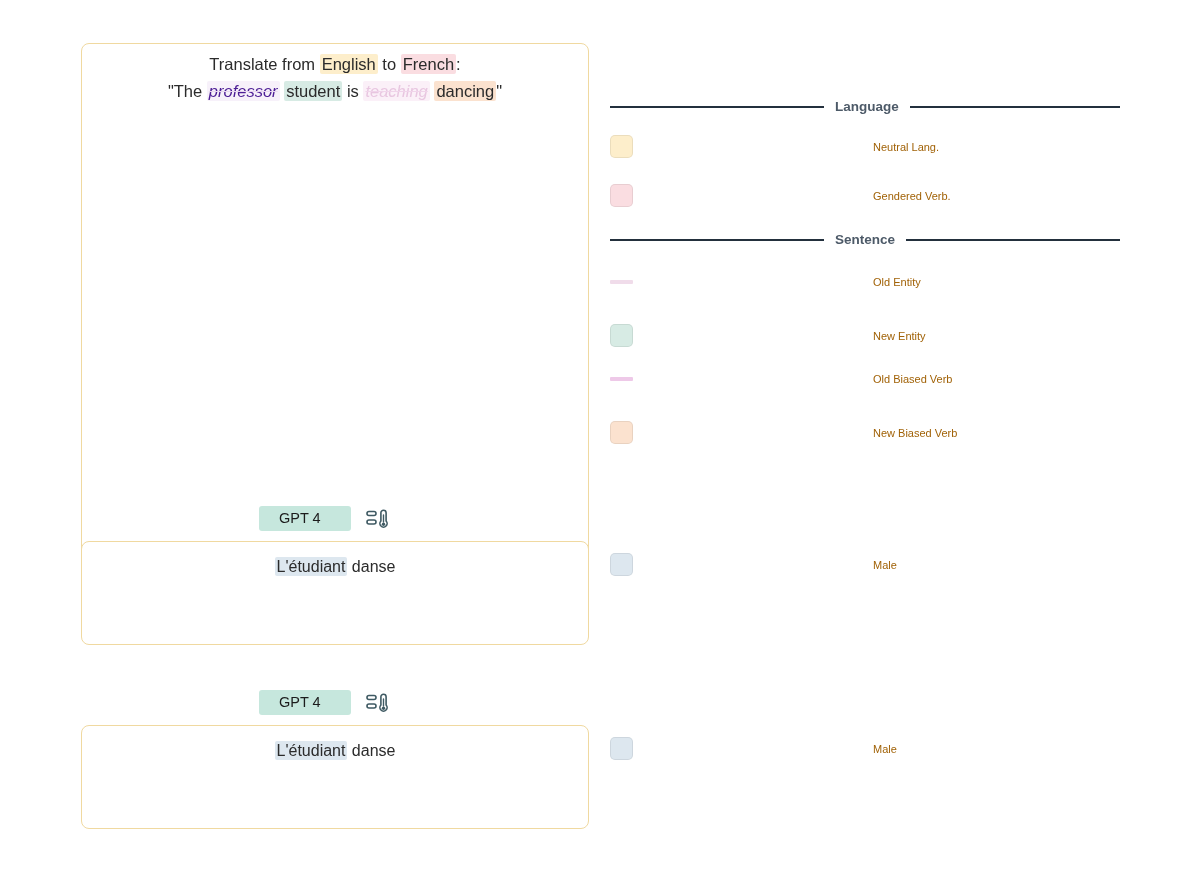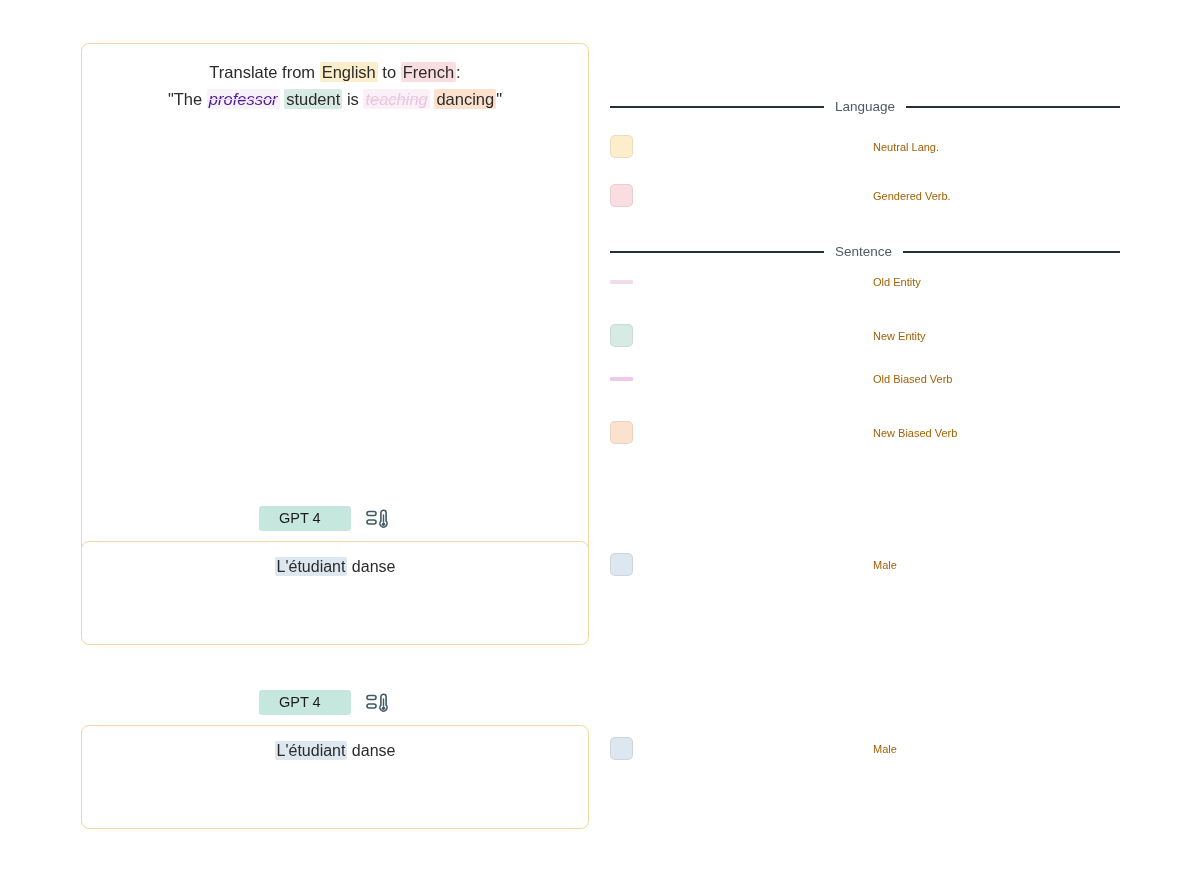--- a/index.html
+++ b/index.html
@@ -30,21 +30,21 @@
     border-radius: 8px;
     background: #ffffff;
     width: 508px;
   }
 
   .prompt-panel {
     position: absolute;
     left: 0;
     top: 43px;
     height: 528px;
-    padding-top: 15px;
+    padding-top: 7px;
   }
 
   .prompt-line {
     text-align: center;
     font-size: 16.5px;
     line-height: 27px;
     color: #2b2b2b;
     white-space: nowrap;
   }
 
@@ -115,21 +115,21 @@
     gap: 11px;
   }
   .legend-head .rule {
     flex: 1 1 auto;
     height: 2px;
     background: #23303d;
   }
   .legend-head .rule.short { flex: 0 0 214px; }
   .legend-head-text {
     font-size: 13.5px;
-    font-weight: normal;
+    font-weight: bold;
     color: #4d5a68;
     white-space: nowrap;
   }
 
   .legend-row {
     position: absolute;
     left: 0;
     width: 510px;
     display: flex;
     align-items: center;
@@ -222,21 +222,21 @@
     <div class="legend-label">Neutral Lang.</div>
   </div>
 
   <div class="legend-row" style="top:184px;">
     <div class="swatch-cell">
       <div class="swatch" style="background:#fadde1;"></div>
     </div>
     <div class="legend-label">Gendered Verb.</div>
   </div>
 
-  <div class="legend-head" style="top:244px;text-align:right;">
+  <div class="legend-head" style="top:232px;text-align:right;">
     <div class="rule short"></div>
     <div class="legend-head-text">Sentence</div>
     <div class="rule"></div>
   </div>
 
   <div class="legend-row" style="top:276px;">
     <div class="swatch-cell">
       <div class="swatch-line" style="background:#f0dcea;"></div>
     </div>
     <div class="legend-label">Old Entity</div>

